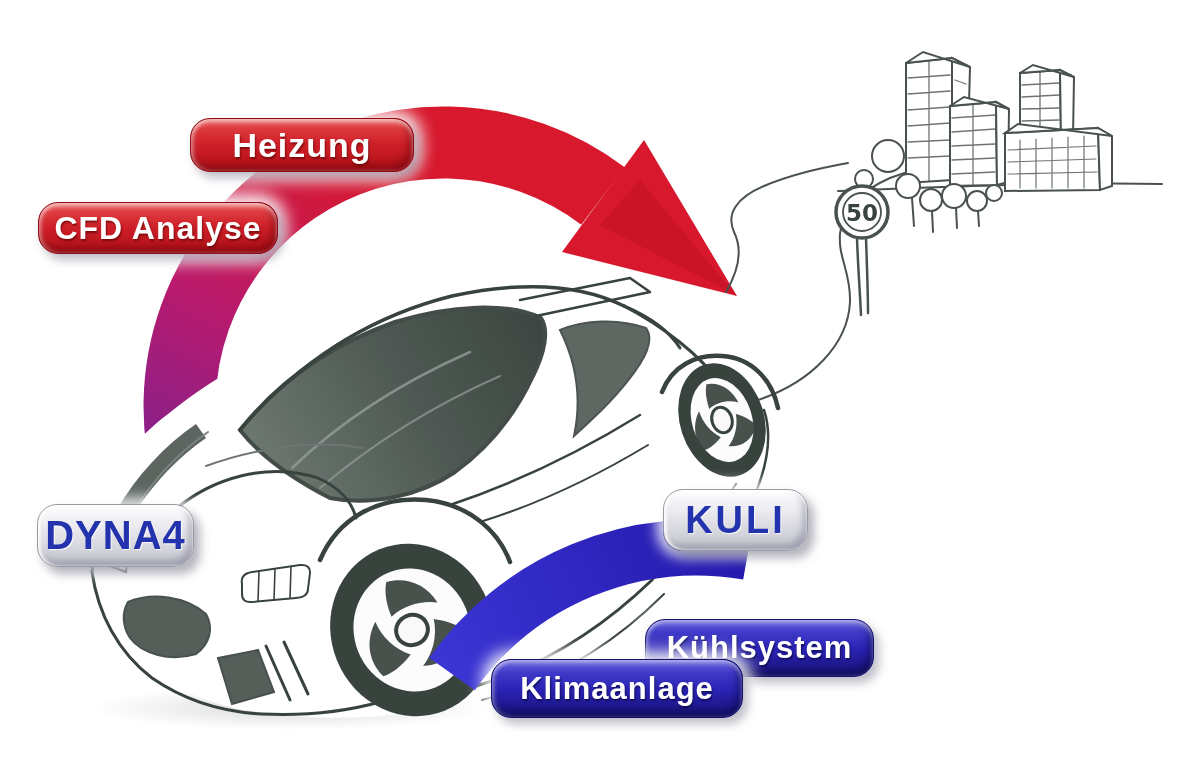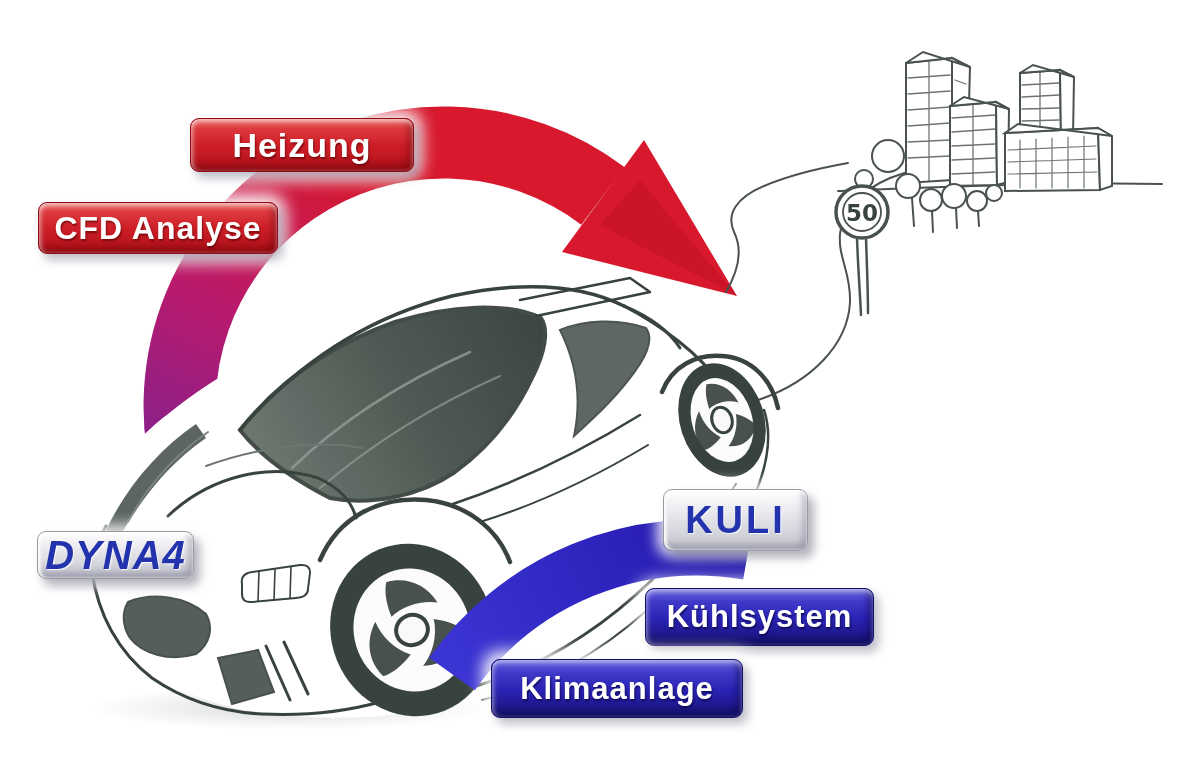--- a/index.html
+++ b/index.html
@@ -3,21 +3,21 @@
 <meta charset="utf-8">
 <style>
   html,body{margin:0;padding:0;background:#ffffff;}
   #stage{
     position:relative;width:1200px;height:774px;background:#ffffff;overflow:hidden;
     font-family:"Liberation Sans",sans-serif;
   }
   #scene{position:absolute;left:0;top:0;width:1200px;height:774px;}
   .btn{
     position:absolute;display:flex;align-items:center;justify-content:center;
-    font-weight:bold;border-radius:9px;letter-spacing:1px;white-space:nowrap;
+    font-weight:bold;border-radius:20px;letter-spacing:1px;white-space:nowrap;
     box-sizing:border-box;
   }
   .btn-red{
     color:#ffffff;
     background:linear-gradient(180deg,#ee6a66 0%,#dd3b3f 18%,#cf1f28 48%,#b01018 100%);
     border:1px solid #8f0d16;
     box-shadow: inset 0 3px 4px rgba(255,255,255,.55), inset 3px 0 4px rgba(255,255,255,.28),
                 inset -4px -5px 8px rgba(100,0,8,.55),
                 5px 6px 10px rgba(110,110,130,.45),
                 0 0 16px 8px rgba(255,255,255,.95);
@@ -38,23 +38,23 @@
     background:linear-gradient(180deg,#ffffff 0%,#ececf1 32%,#dadae1 62%,#c2c2cc 100%);
     border:1px solid #9a9aa6;
     box-shadow: inset 0 2px 3px #ffffff, inset 3px 0 3px rgba(255,255,255,.8),
                 inset -4px -5px 7px rgba(115,115,140,.5),
                 6px 7px 10px rgba(105,105,125,.5),
                 0 0 14px 6px rgba(255,255,255,.9);
     text-shadow:1px 1px 1px rgba(255,255,255,.9);
   }
   #btn-heizung    {left:190px;top:118px;width:224px;height:54px;font-size:34px;}
   #btn-cfd        {left:38px; top:202px;width:240px;height:52px;font-size:32px;}
-  #btn-dyna4      {left:37px; top:531px;width:157px;height:48px;font-size:40px;font-style:italic;}
+  #btn-dyna4      {left:37px; top:504px;width:157px;height:63px;font-size:40px;}
   #btn-kuli       {left:663px;top:489px;width:145px;height:62px;font-size:38px;letter-spacing:3px;text-align:center;}
-  #btn-kuehl      {left:645px;top:588px;width:229px;height:58px;font-size:31px;}
+  #btn-kuehl      {left:645px;top:619px;width:229px;height:58px;font-size:31px;}
   #btn-klima      {left:491px;top:659px;width:252px;height:59px;font-size:31px;}
 </style>
 </head>
 <body>
 
 <div id="stage">
 
   <svg id="scene" viewBox="0 0 1200 774">
     <defs>
       <linearGradient id="ringGrad" gradientUnits="userSpaceOnUse" x1="172" y1="500" x2="340" y2="158">

